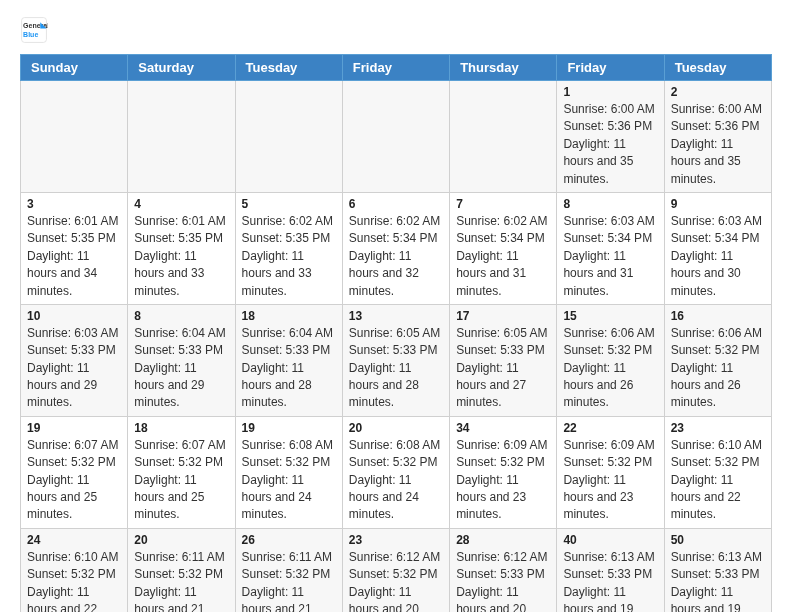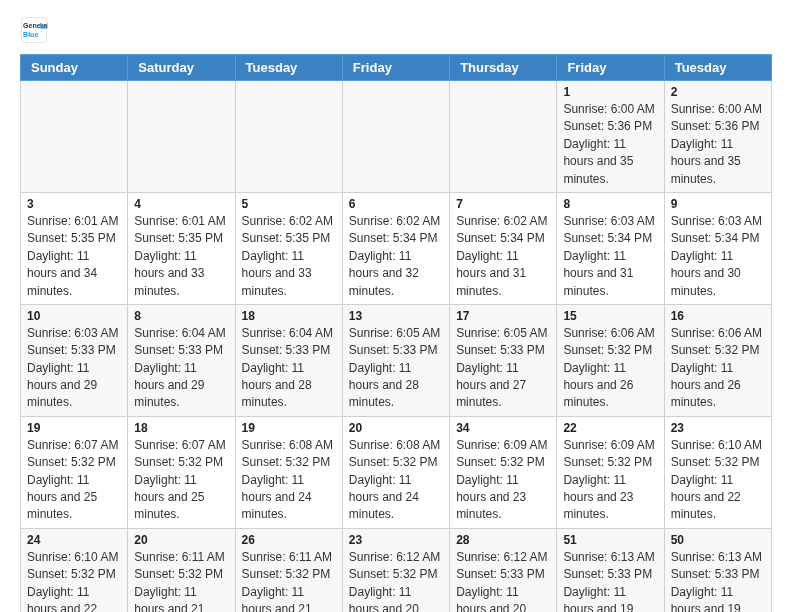--- a/index.html
+++ b/index.html
@@ -245,21 +245,21 @@
           </td>
           <td>
             <span class="day-num">23</span>
             <div class="day-info">Sunrise: 6:12 AM<br>Sunset: 5:32 PM<br>Daylight: 11 hours and 20 minutes.</div>
           </td>
           <td>
             <span class="day-num">28</span>
             <div class="day-info">Sunrise: 6:12 AM<br>Sunset: 5:33 PM<br>Daylight: 11 hours and 20 minutes.</div>
           </td>
           <td>
-            <span class="day-num">51</span>
+            <span class="day-num">40</span>
             <div class="day-info">Sunrise: 6:13 AM<br>Sunset: 5:33 PM<br>Daylight: 11 hours and 19 minutes.</div>
           </td>
           <td>
             <span class="day-num">50</span>
             <div class="day-info">Sunrise: 6:13 AM<br>Sunset: 5:33 PM<br>Daylight: 11 hours and 19 minutes.</div>
           </td>
         </tr>
       </tbody>
   </table>
 </div>

